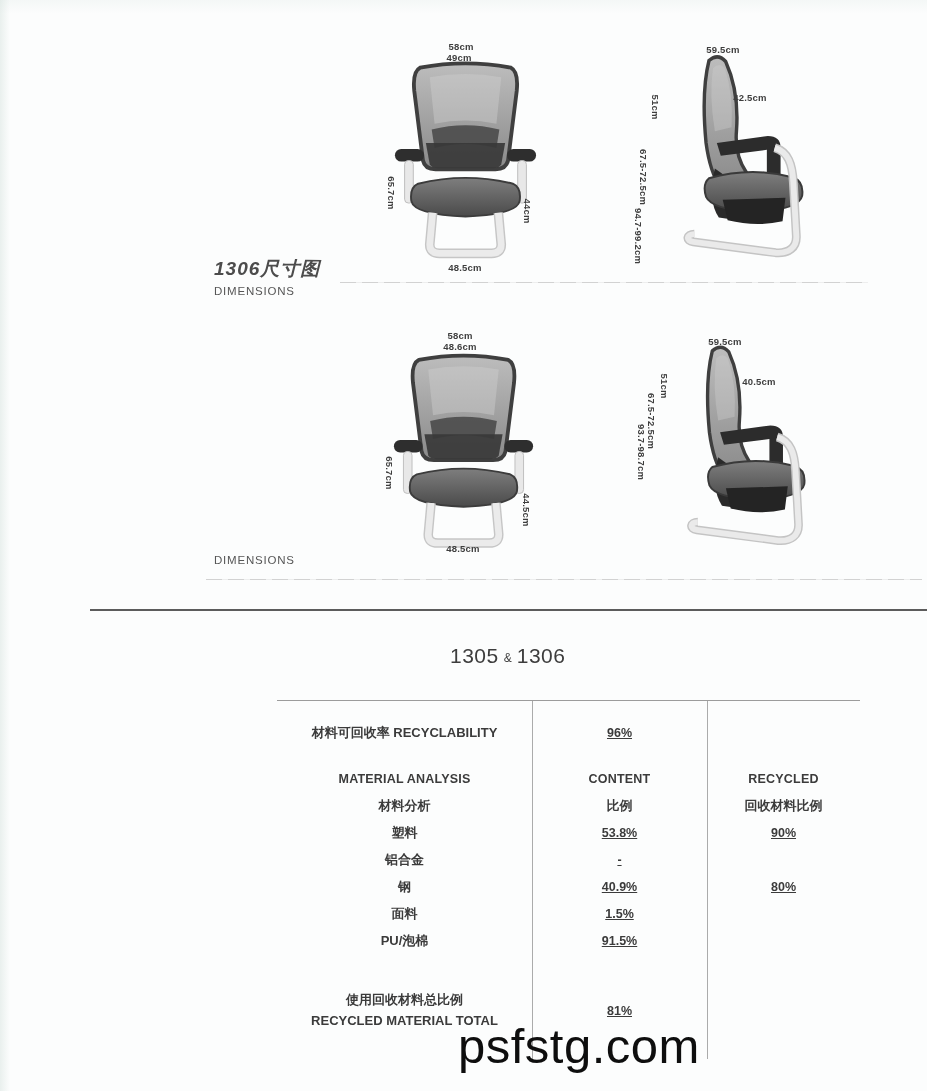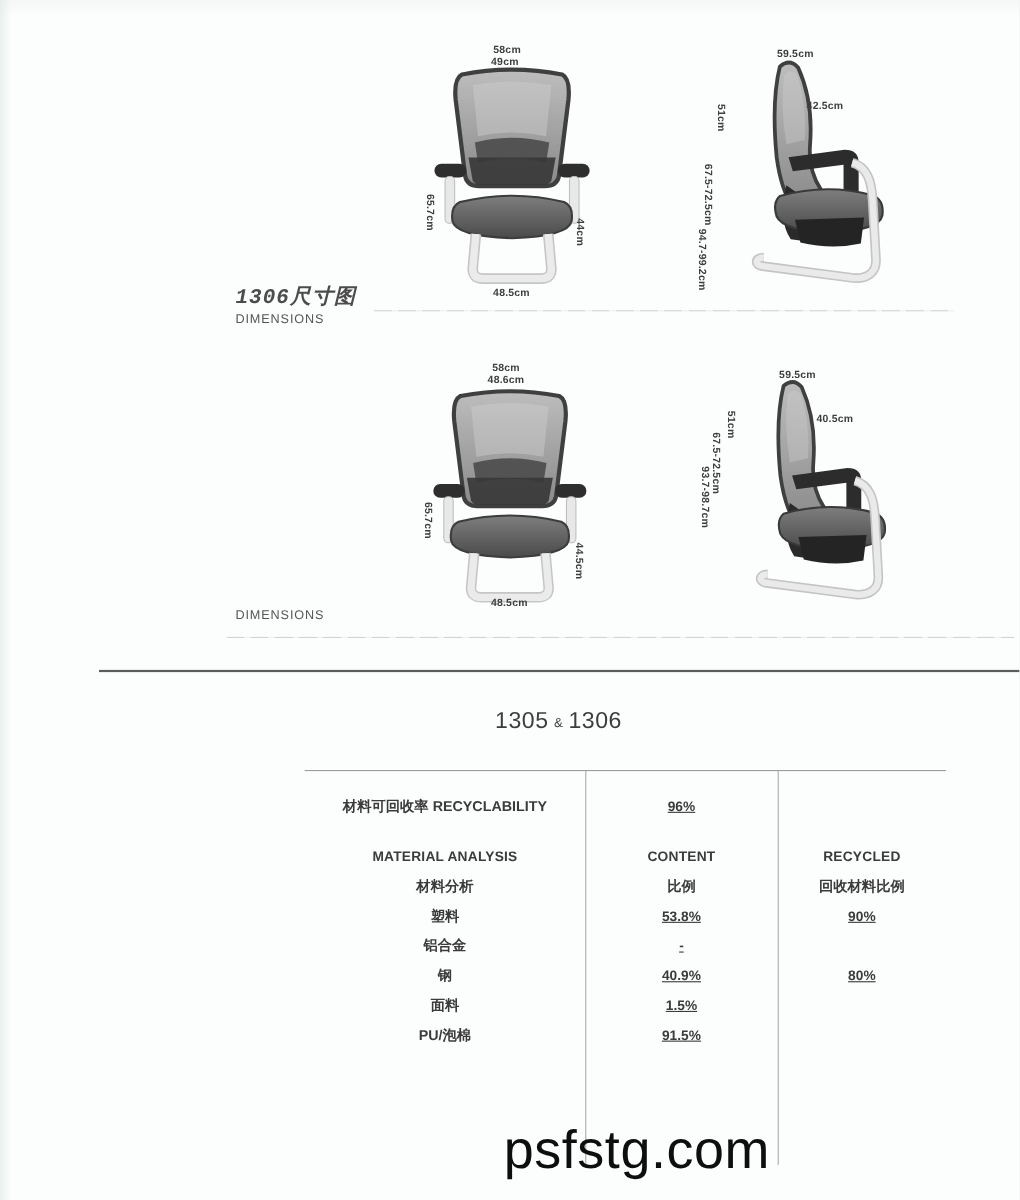--- a/index.html
+++ b/index.html
@@ -31,21 +31,20 @@
     left:214px;
     width:300px;
   }
   .model-label .zh{
     font-size:19px;
     font-weight:700;
     font-style:italic;
     color:#4c4c4c;
     letter-spacing:1px;
     display:block;
-    font-family:Liberation Mono, monospace;
   }
   .model-label .en{
     font-size:11.5px;
     color:#565656;
     letter-spacing:.8px;
     display:block;
     margin-top:3px;
   }
   .thin-rule{position:absolute;height:1px;background:repeating-linear-gradient(90deg,#d2d2d2 0 16px,rgba(210,210,210,.35) 16px 22px);}
   .divider{position:absolute;left:90px;top:609px;width:837px;height:2px;background:#3f3f3f;opacity:.85;}
@@ -225,17 +224,27 @@
       <div class="cell val">91.5%</div>
       <div class="cell val"></div>
     </div>
 
     <div class="trow h26">
       <div class="cell"></div>
         <div class="cell"></div>
         <div class="cell"></div>
     </div>
 
+    <div class="trow h62">
+      <div class="cell zh">
+        <div class="stack">
+          <div>使用回收材料总比例</div>
+          <div class="en" style="font-weight:600">RECYCLED MATERIAL TOTAL</div>
+        </div>
+      </div>
+      <div class="cell val">81%</div>
+      <div class="cell"></div>
+    </div>
   </div>
 
   <div class="watermark">psfstg.com</div>
 
 </div>
 
 </body></html>

